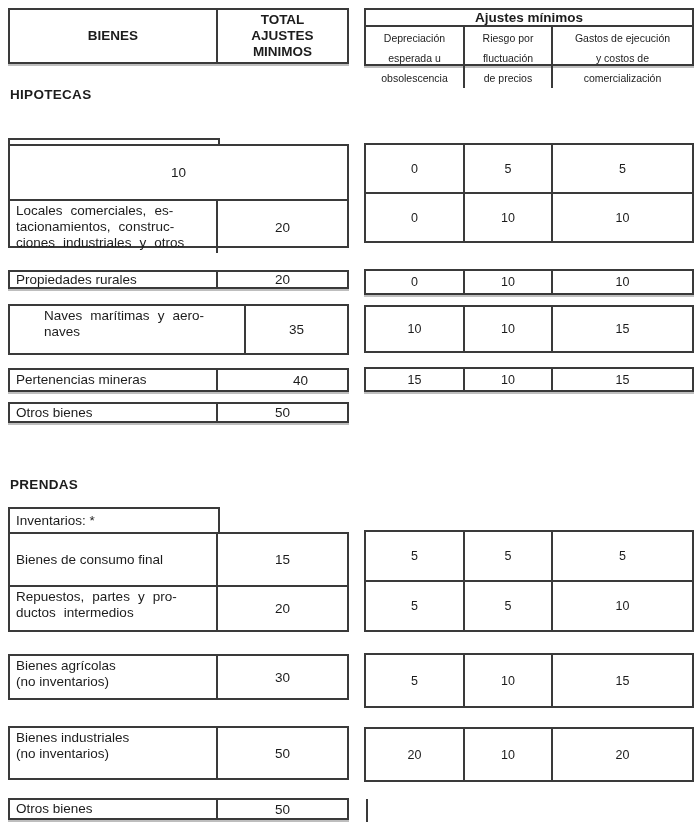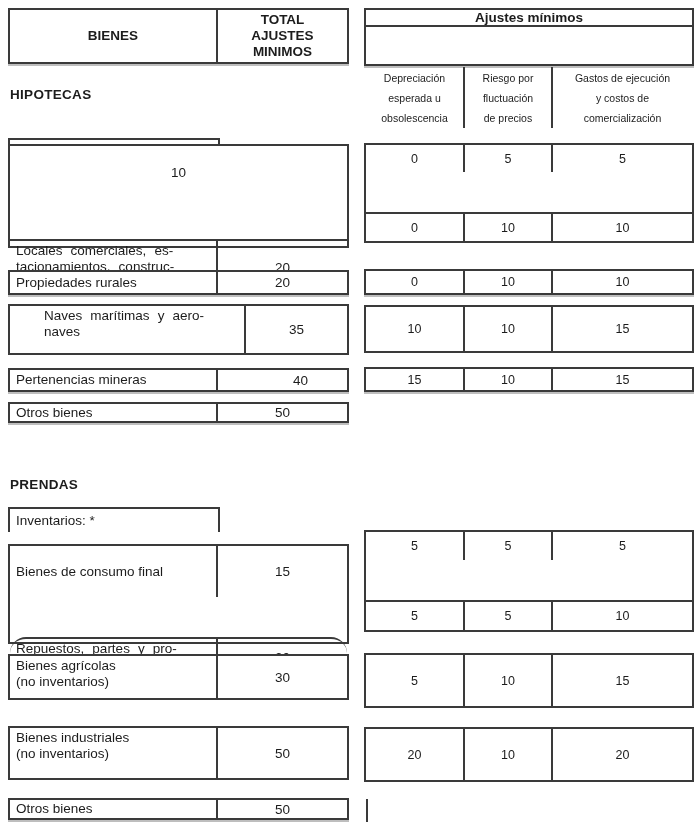--- a/index.html
+++ b/index.html
@@ -17,21 +17,21 @@
     overflow:hidden;
   }
   .box{
     position:absolute;
     left:8px;width:341px;
     border:2px solid var(--bc);
     box-sizing:border-box;
     background:var(--bg);
     display:flex;
   }
-  .col{flex-direction:column;display:flex;gap:40px;}
+  .col{flex-direction:column;display:flex;}
   .sh{box-shadow:0 2px 0 rgba(110,110,110,.45);}
   .lab{
     width:208px;flex:0 0 208px;
     border-right:2px solid var(--bc);
     box-sizing:border-box;
     padding:2px 4px 2px 6px;
     font-size:13.5px;line-height:16px;
     white-space:pre-line;
     display:flex;align-items:center;
   }
@@ -134,21 +134,21 @@
       <div class="adj c2">5</div>
       <div class="adj c3">5</div>
     </div>
     <div class="rrow" style="flex:1;">
       <div class="adj c1">0</div>
       <div class="adj c2">10</div>
       <div class="adj c3">10</div>
     </div>
   </div>
 
-  <div class="box sh" style="top:270px;height:25px;">
+  <div class="box sh" style="top:270px;height:19px;">
     <div class="lab">Propiedades rurales</div>
     <div class="tot">20</div>
   </div>
   <div class="rbox sh" style="top:269px;height:26px;display:flex;">
     <div class="adj c1">0</div>
     <div class="adj c2">10</div>
     <div class="adj c3">10</div>
   </div>
 
   <div class="box" style="top:304px;height:51px;padding-left:28px;">
@@ -176,26 +176,26 @@
     <div class="lab">Otros bienes</div>
     <div class="tot">50</div>
   </div>
 
   <div class="sect" style="top:477px;">PRENDAS</div>
 
   <div class="ghead" style="top:507px;height:25px;">
     <span>Inventarios: *</span>
   </div>
 
-  <div class="box col" style="top:544px;height:100px;">
+  <div class="box col" style="top:532px;height:100px;">
     <div class="grow" style="flex:0 0 51px;">
       <div class="lab">Bienes de consumo final</div>
       <div class="tot">15</div>
     </div>
-    <div class="grow" style="flex:1;border-radius:16px;">
+    <div class="grow" style="flex:1;">
       <div class="lab top ws">Repuestos, partes y pro-
 ductos intermedios</div>
       <div class="tot">20</div>
     </div>
   </div>
 
   <div class="rbox col" style="top:530px;height:102px;">
     <div class="rrow" style="flex:1;">
       <div class="adj c1">5</div>
       <div class="adj c2">5</div>

